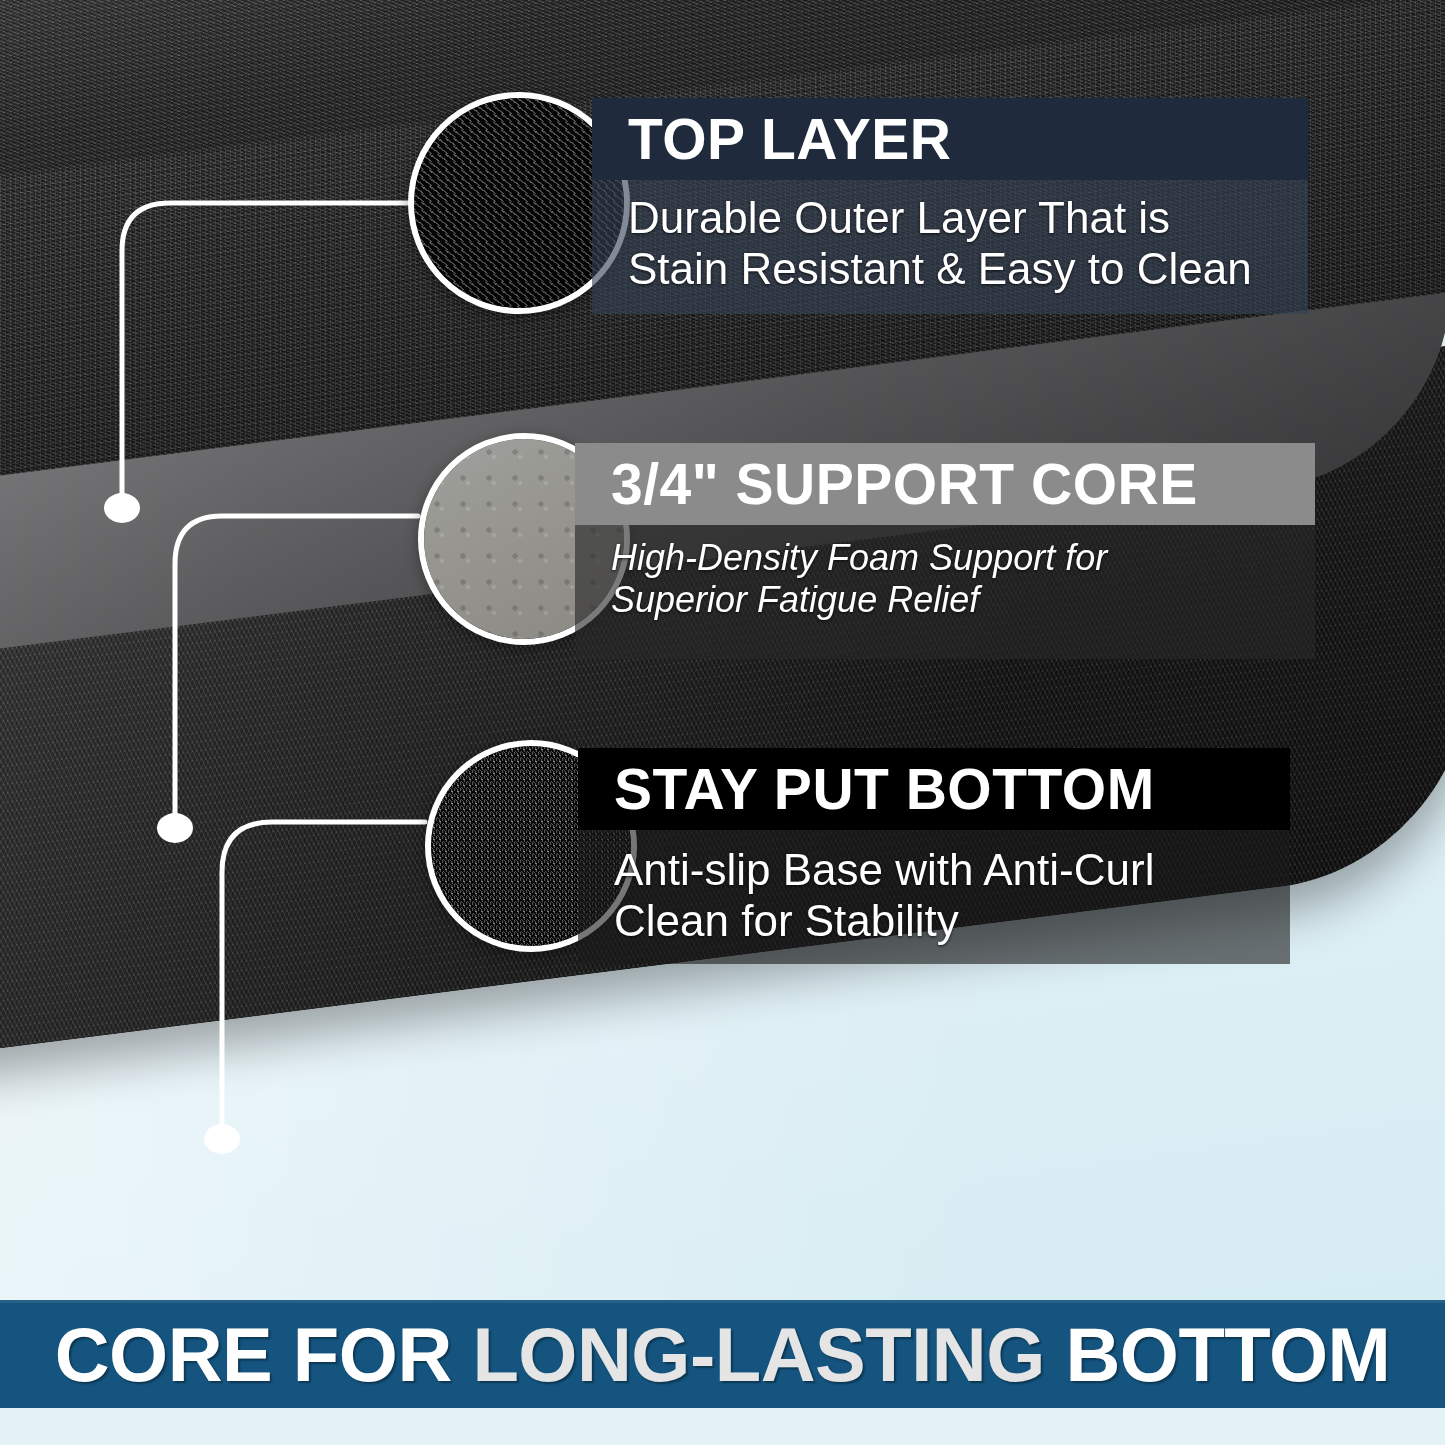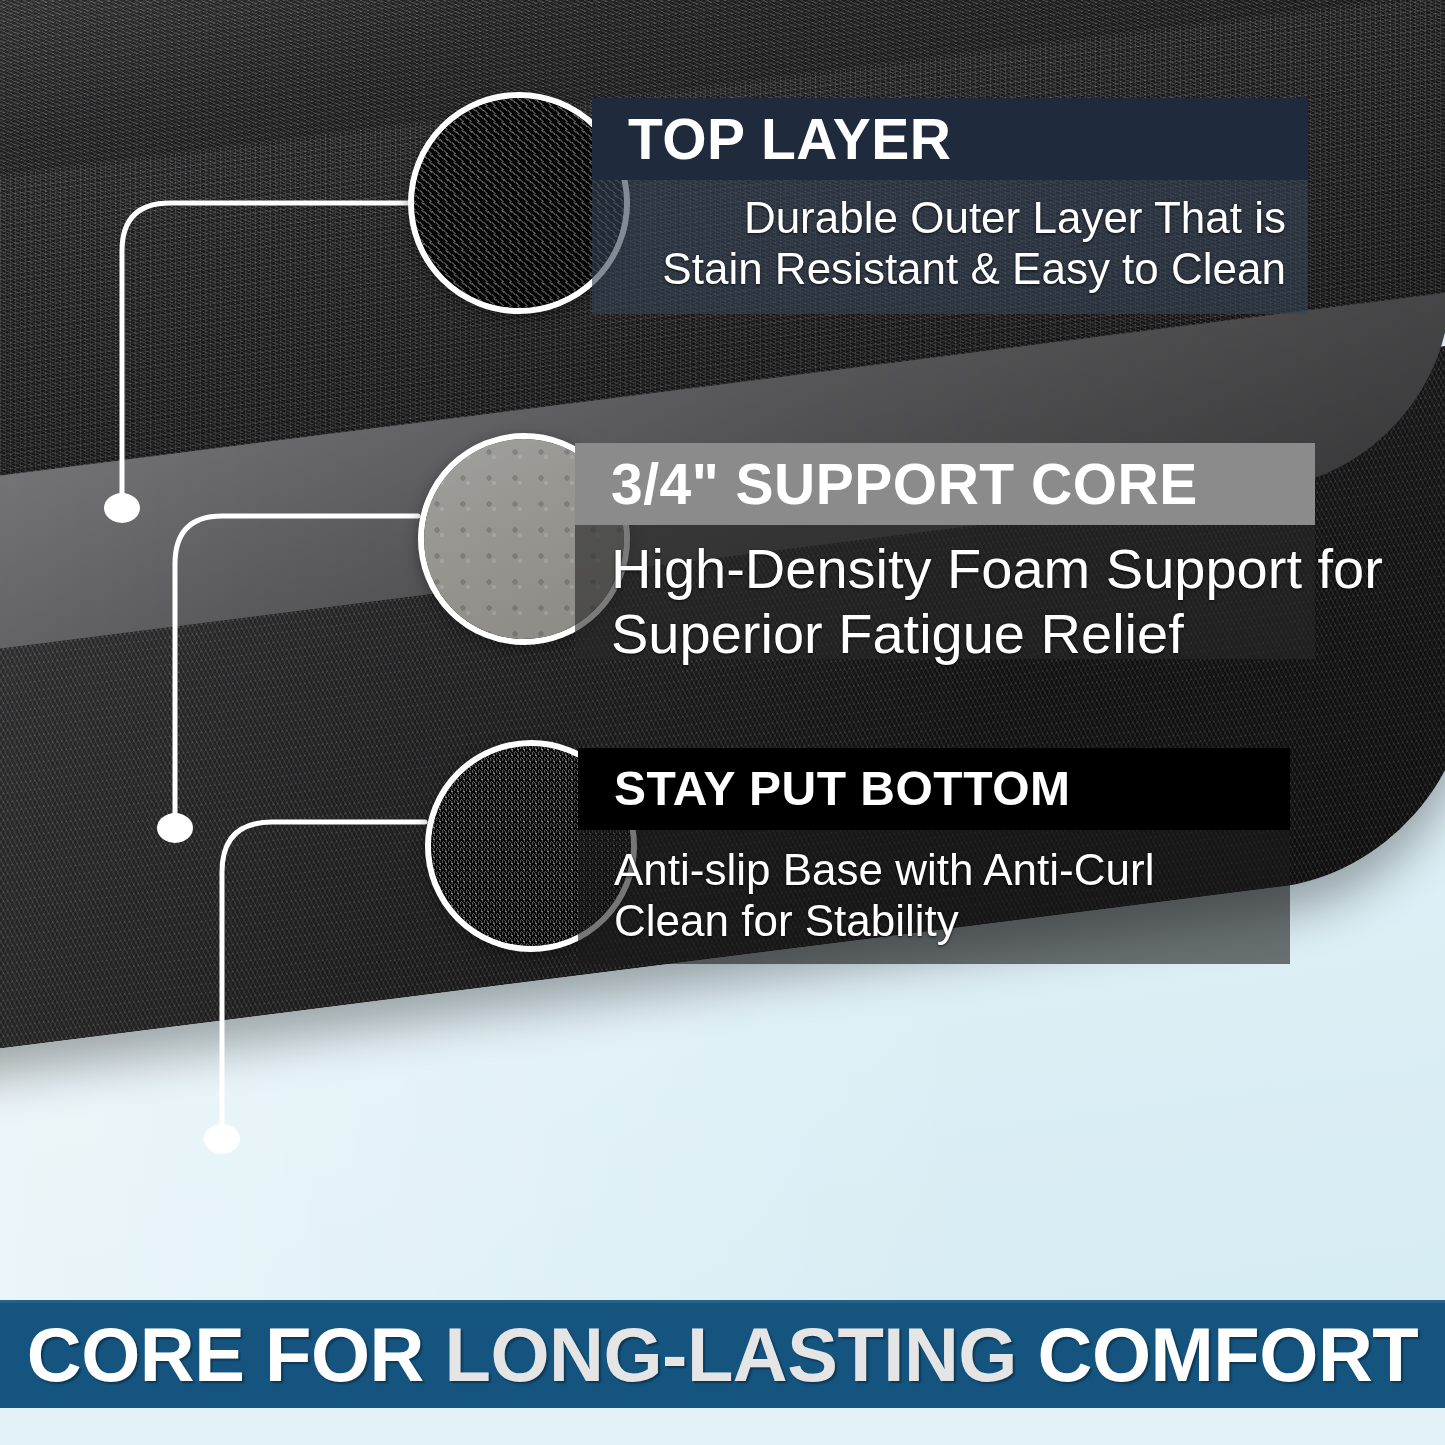--- a/index.html
+++ b/index.html
@@ -215,45 +215,45 @@
     background: #1f2a3c;
     height: 82px;
     padding: 0 20px 0 36px;
     font-size: 57px;
   }
   #callout-top .callout-body {
     background: rgba(54,66,86,.62);
     padding: 12px 22px 16px 36px;
     font-size: 44px;
     height: 134px;
-    text-align: right;
   }
 
   
   #callout-core { left: 575px; top: 443px; width: 740px; }
   #callout-core .callout-head {
     background: #8b8b8b;
     height: 82px;
     padding: 0 20px 0 36px;
     font-size: 57px;
   }
   #callout-core .callout-body {
     background: rgba(40,40,40,.62);
     padding: 12px 22px 16px 36px;
-    font-size: 56px;
+    font-size: 36px;
     height: 134px;
+    font-style: italic;
   }
 
   
   #callout-bottom { left: 578px; top: 748px; width: 712px; }
   #callout-bottom .callout-head {
     background: #000000;
     height: 82px;
     padding: 0 20px 0 36px;
-    font-size: 48px;
+    font-size: 57px;
   }
   #callout-bottom .callout-body {
     background: rgba(26,26,26,.60);
     padding: 14px 22px 16px 36px;
     font-size: 44px;
     height: 134px;
   }
 
   
   .banner {
@@ -344,18 +344,18 @@
   <div class="callout" id="callout-bottom">
     <div class="callout-head">STAY PUT BOTTOM</div>
     <div class="callout-body">
       <span class="ln">Anti-slip Base with Anti-Curl</span>
       <span class="ln">Clean for Stability</span>
     </div>
   </div>
 
   <div class="banner">
     <div class="banner-text">
-      <span class="w">CORE FOR </span><span class="a">LONG-LASTING</span><span class="w"> COMFORT</span>
+      <span class="w">CORE FOR </span><span class="a">LONG-LASTING</span><span class="w"> BOTTOM</span>
     </div>
   </div>
   <div class="banner-under"></div>
 
 </div>
 
 </body></html>

